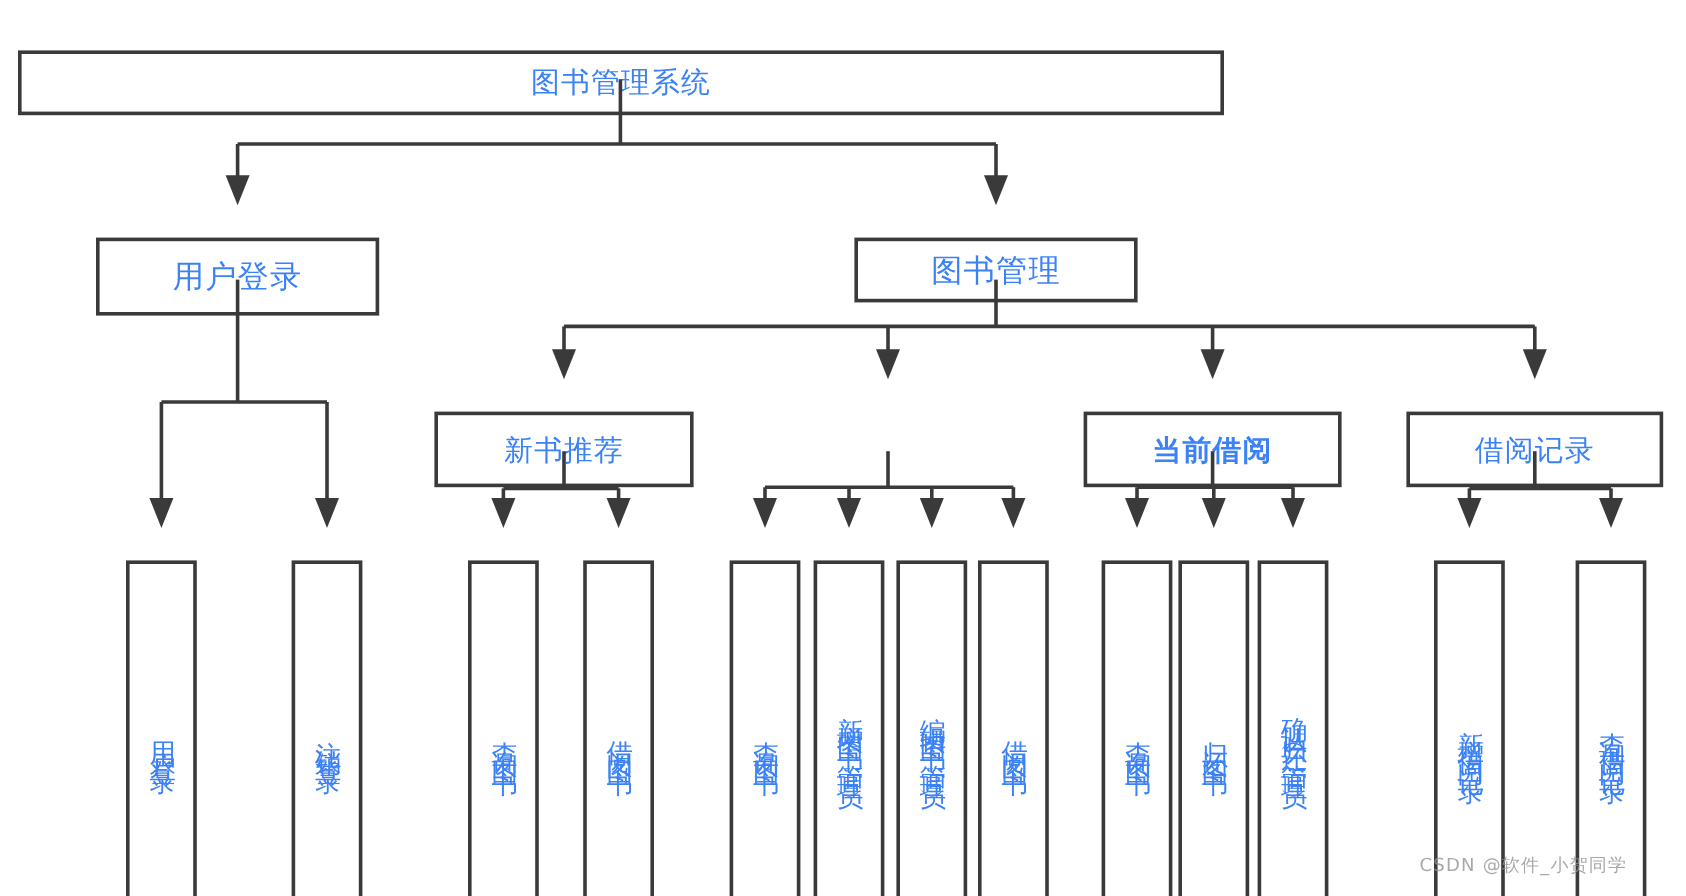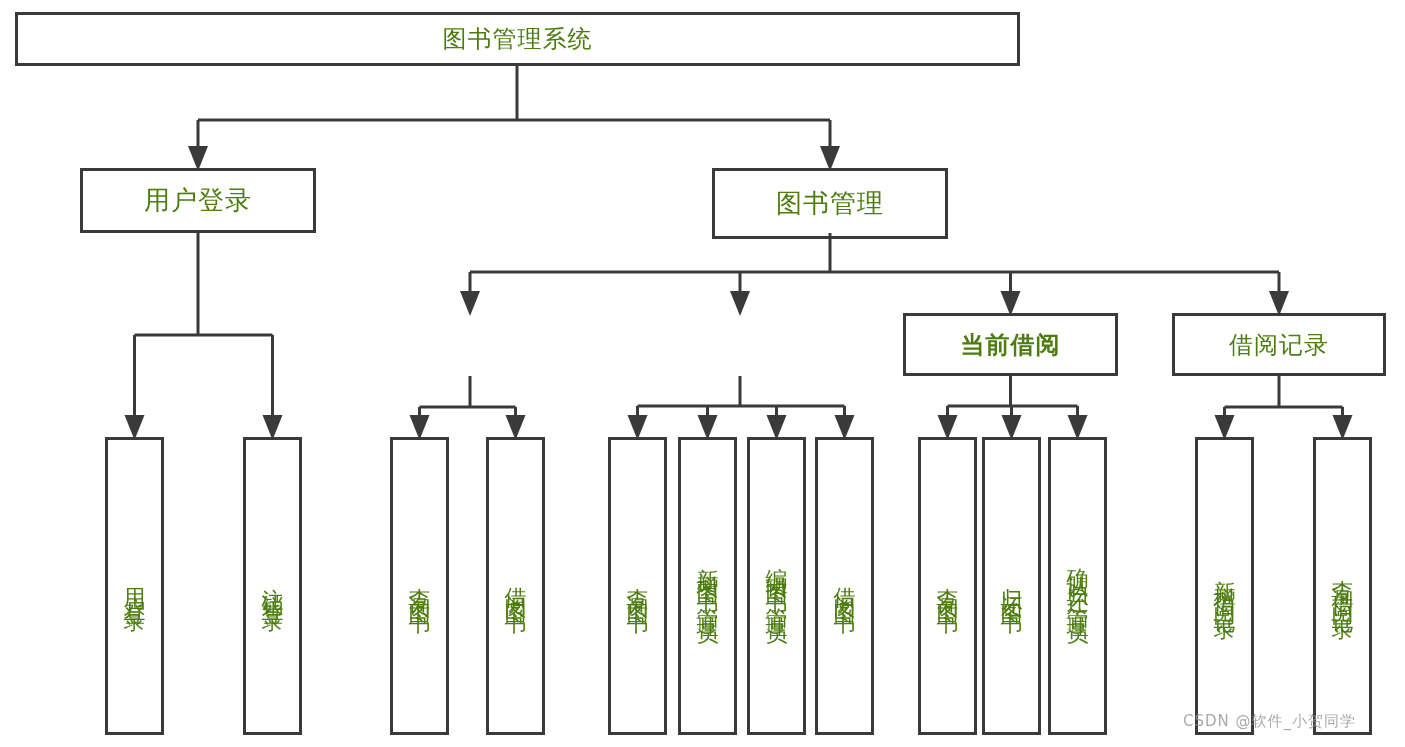--- a/index.html
+++ b/index.html
@@ -25,23 +25,24 @@
     z-index: 5;
   }
   .box {
     position: absolute;
     box-sizing: border-box;
     background: #ffffff;
     border: 3px solid #3a3a3a;
     display: flex;
     align-items: center;
     justify-content: center;
-    color: #4d7c0f;
+    color: #3b82f6;
     z-index: 2;
     white-space: nowrap;
+    margin-top: 30px;
   }
   .hbox {
     font-size: 24px;
     letter-spacing: 1px;
   }
   .hbox.lvl2 {
     font-size: 26px;
   }
   .vbox {
     writing-mode: vertical-rl;
@@ -62,22 +63,23 @@
   }
 </style>
 </head>
 <body>
 
 <div id="canvas">
 
   <div class="box hbox" style="left:15px; top:12px; width:1005px; height:54px;">图书管理系统</div>
 
   <div class="box hbox lvl2" style="left:80px; top:168px; width:236px; height:65px;">用户登录</div>
-  <div class="box hbox lvl2" style="left:712px; top:168px; width:236px; height:71px;">图书管理</div>
+  <div class="box hbox lvl2" style="left:712px; top:168px; width:236px; height:54px;">图书管理</div>
 
+  <div class="box hbox" style="left:362px; top:313px; width:216px; height:63px;">新书推荐</div>
   <div class="box hbox" style="left:903px; top:313px; width:215px; height:63px;font-weight:bold;">当前借阅</div>
   <div class="box hbox" style="left:1172px; top:313px; width:214px; height:63px;">借阅记录</div>
 
   <div class="box vbox" style="left:105px; top:437px; width:59px; height:298px;">用户登录</div>
   <div class="box vbox" style="left:243px; top:437px; width:59px; height:298px;">注销登录</div>
 
   <div class="box vbox" style="left:390px; top:437px; width:59px; height:298px;">查询图书</div>
   <div class="box vbox" style="left:486px; top:437px; width:59px; height:298px;">借阅图书</div>
 
   <div class="box vbox" style="left:608px; top:437px; width:59px; height:298px;">查询图书</div>

